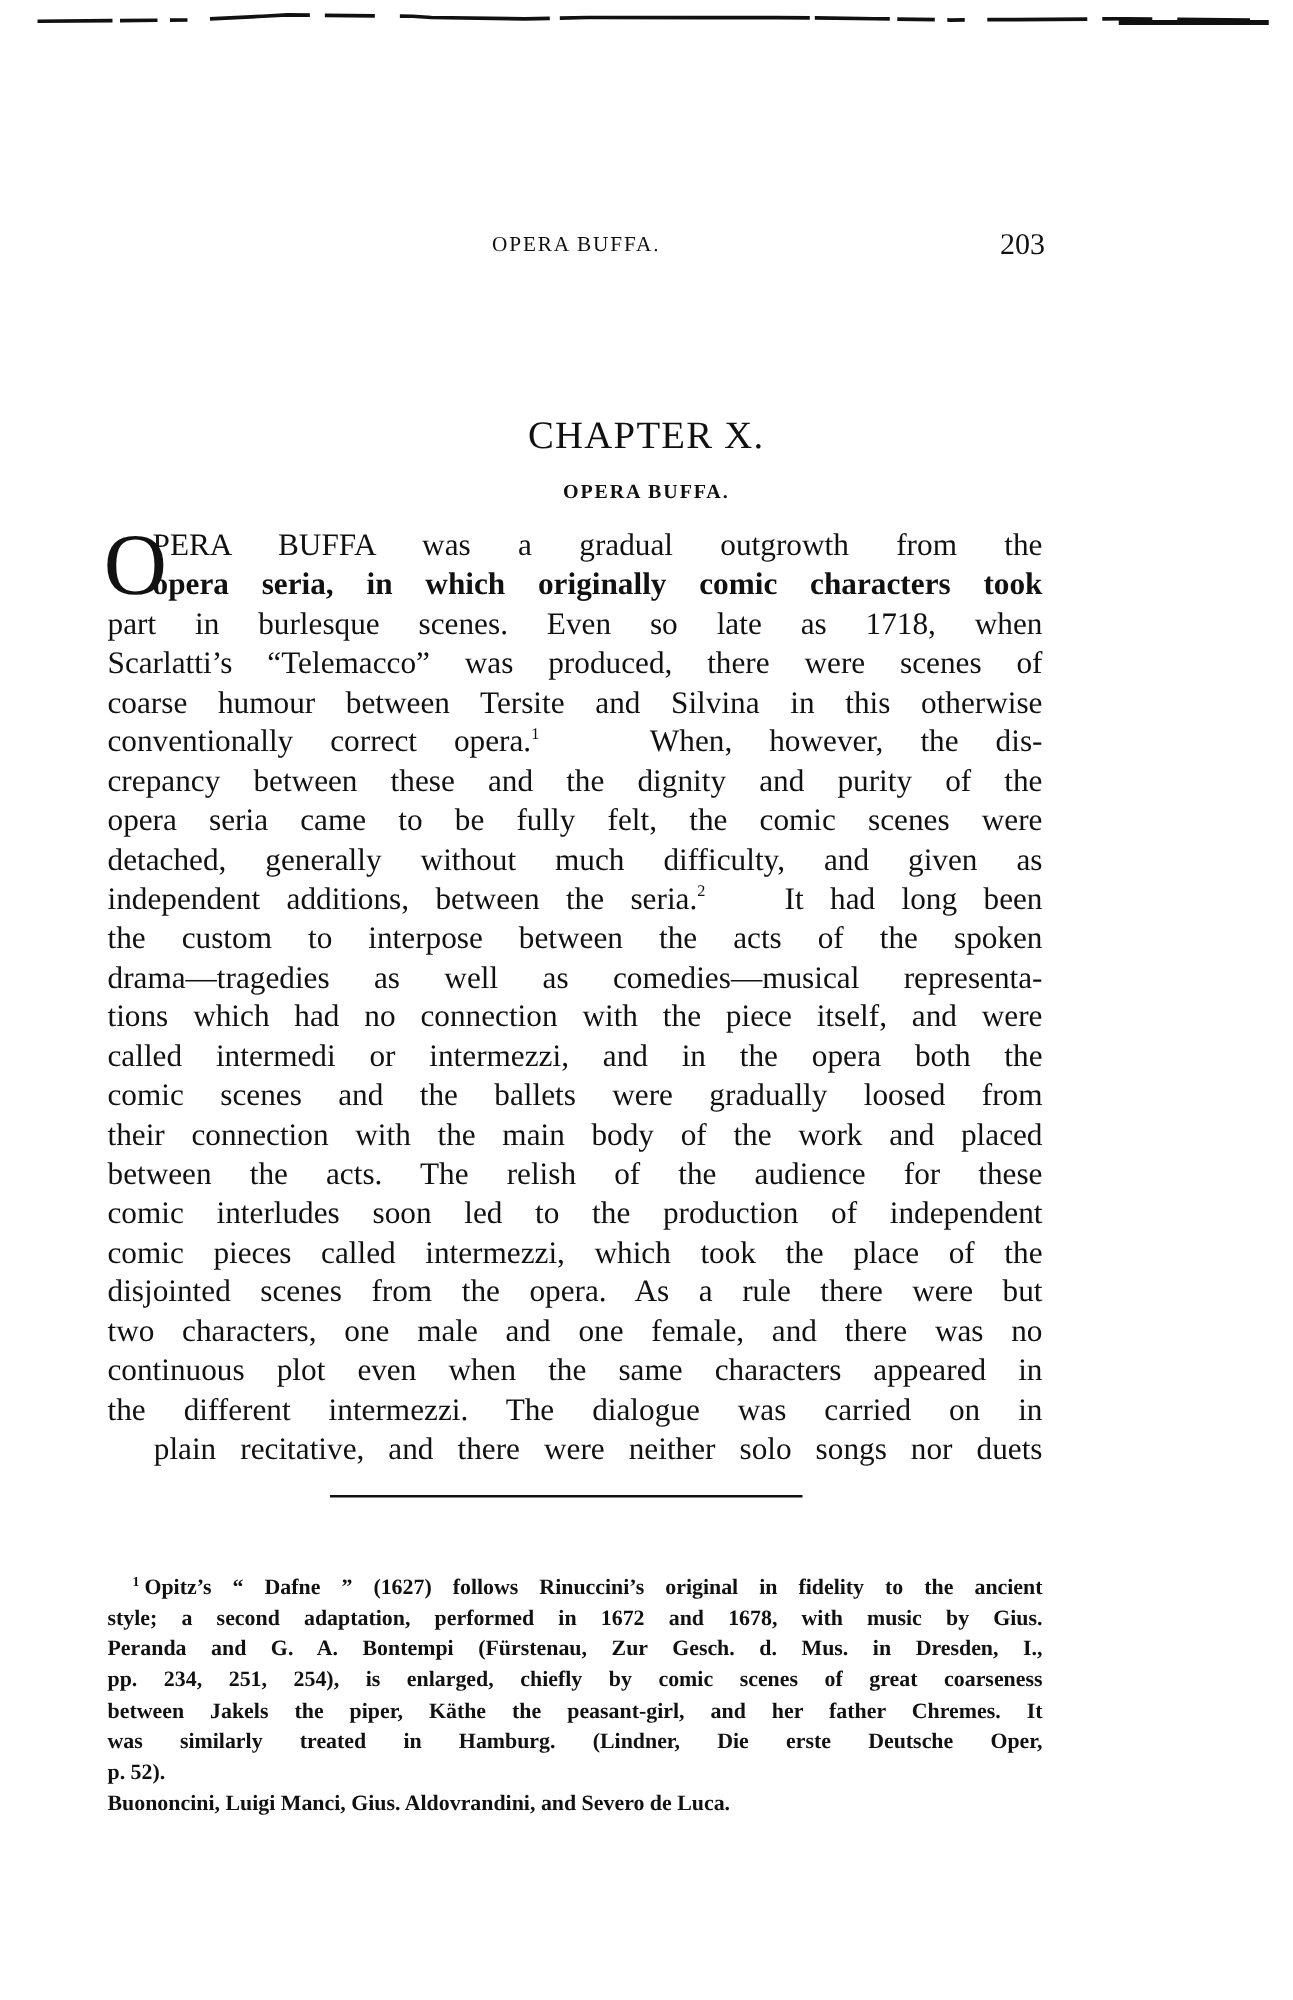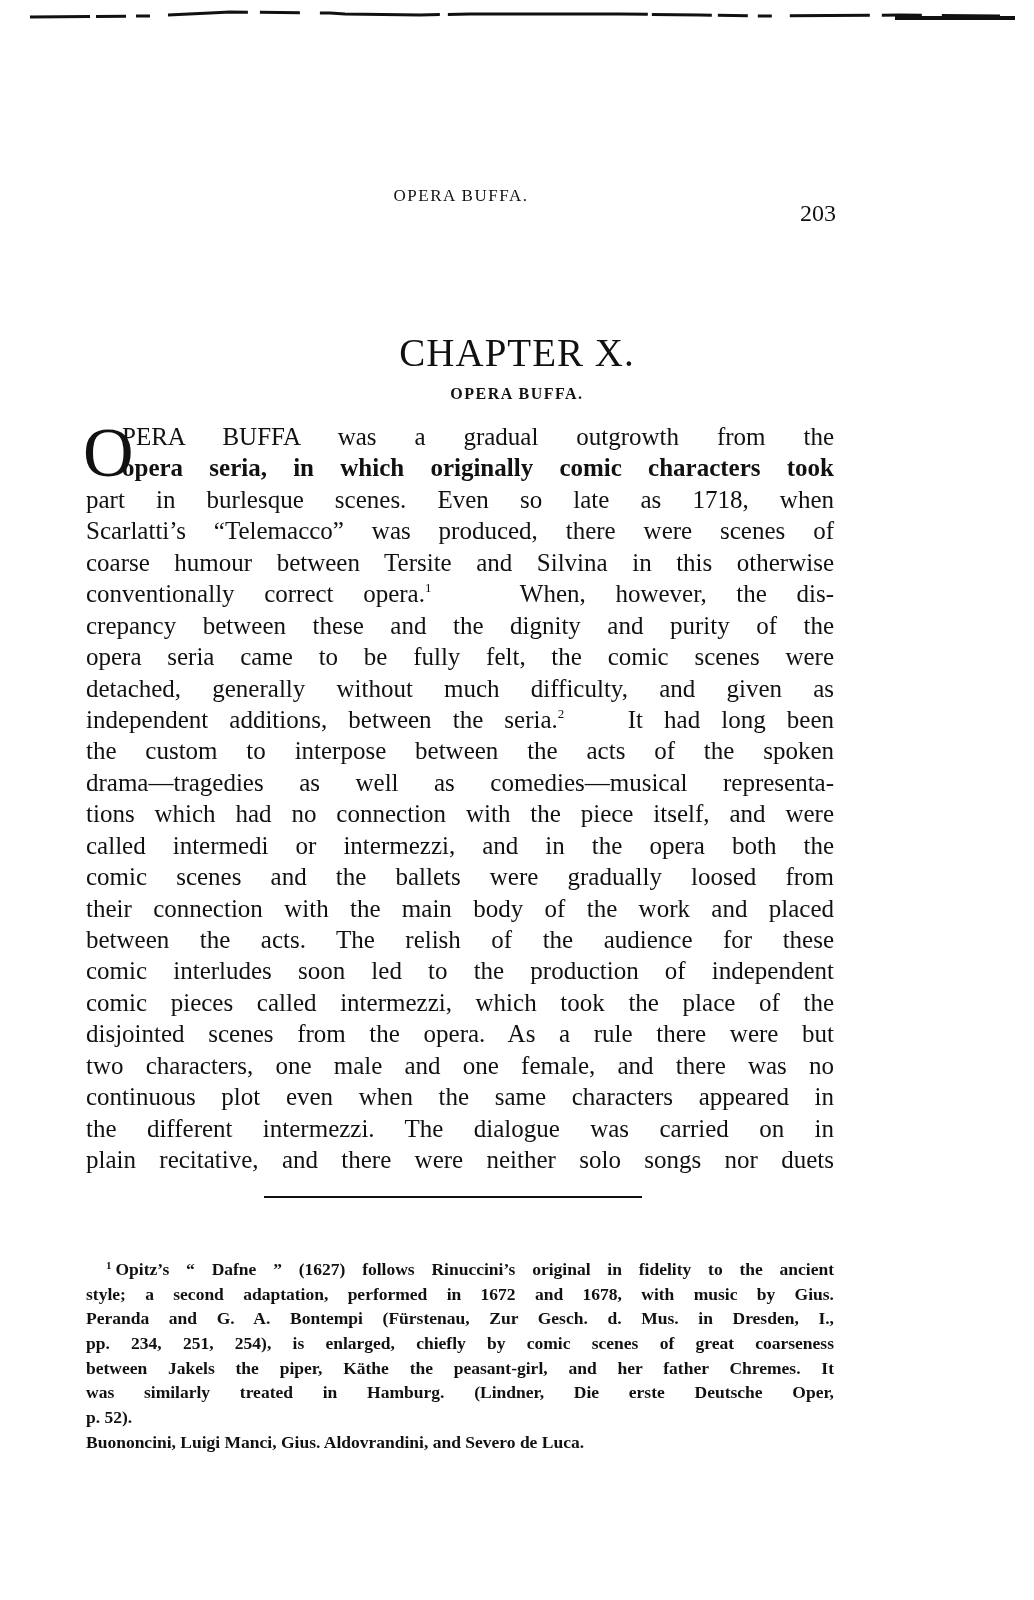--- a/index.html
+++ b/index.html
@@ -11,39 +11,39 @@
       position: absolute; left: 0; top: 8px; width: 1034px; height: 14px;
     }
     .running-head {
       position: absolute; top: 183px; left: 86px; width: 750px; height: 30px;
     }
     .running-title {
       position: absolute; left: 0; width: 750px; text-align: center;
       font-size: 17px; letter-spacing: 1.5px; top: 3px;
     }
     .page-number {
-      position: absolute; right: 0; top: 17px; font-size: 24px;
+      position: absolute; right: 0; top: 0; font-size: 24px;
     }
     .chapter-title {
       position: absolute; top: 330px; left: 0; width: 1034px; text-align: center;
-      font-size: 39px; letter-spacing: 1px;
+      font-size: 31px; letter-spacing: 1px;
     }
     .chapter-subtitle {
       position: absolute; top: 385px; left: 0; width: 1034px; text-align: center;
       font-size: 16px; letter-spacing: 1.5px; font-weight: bold;
     }
     .body-text {
       position: absolute; top: 421px; left: 86px; width: 748px;
     }
     .line {
       display: block; height: 31.45px; line-height: 31.45px;
       font-size: 25px; white-space: nowrap;
       text-align: justify; text-align-last: justify;
     }
-    .line.last { text-align-last: justify; }
+    .line.last { text-align-last: justify; margin-left: 37px; }
     .line.indent { padding-left: 36px; font-weight: bold; }
     .dropcap {
       position: absolute; left: -3px; top: 2px; font-size: 70px; line-height: 60px;
     }
     .line.first { padding-left: 36px; }
     sup { font-size: 13px; vertical-align: 10px; line-height: 0; }
     .rule {
       position: absolute; top: 1196px; left: 264px; width: 378px; height: 2px; background: #111;
     }
     .footnotes {

